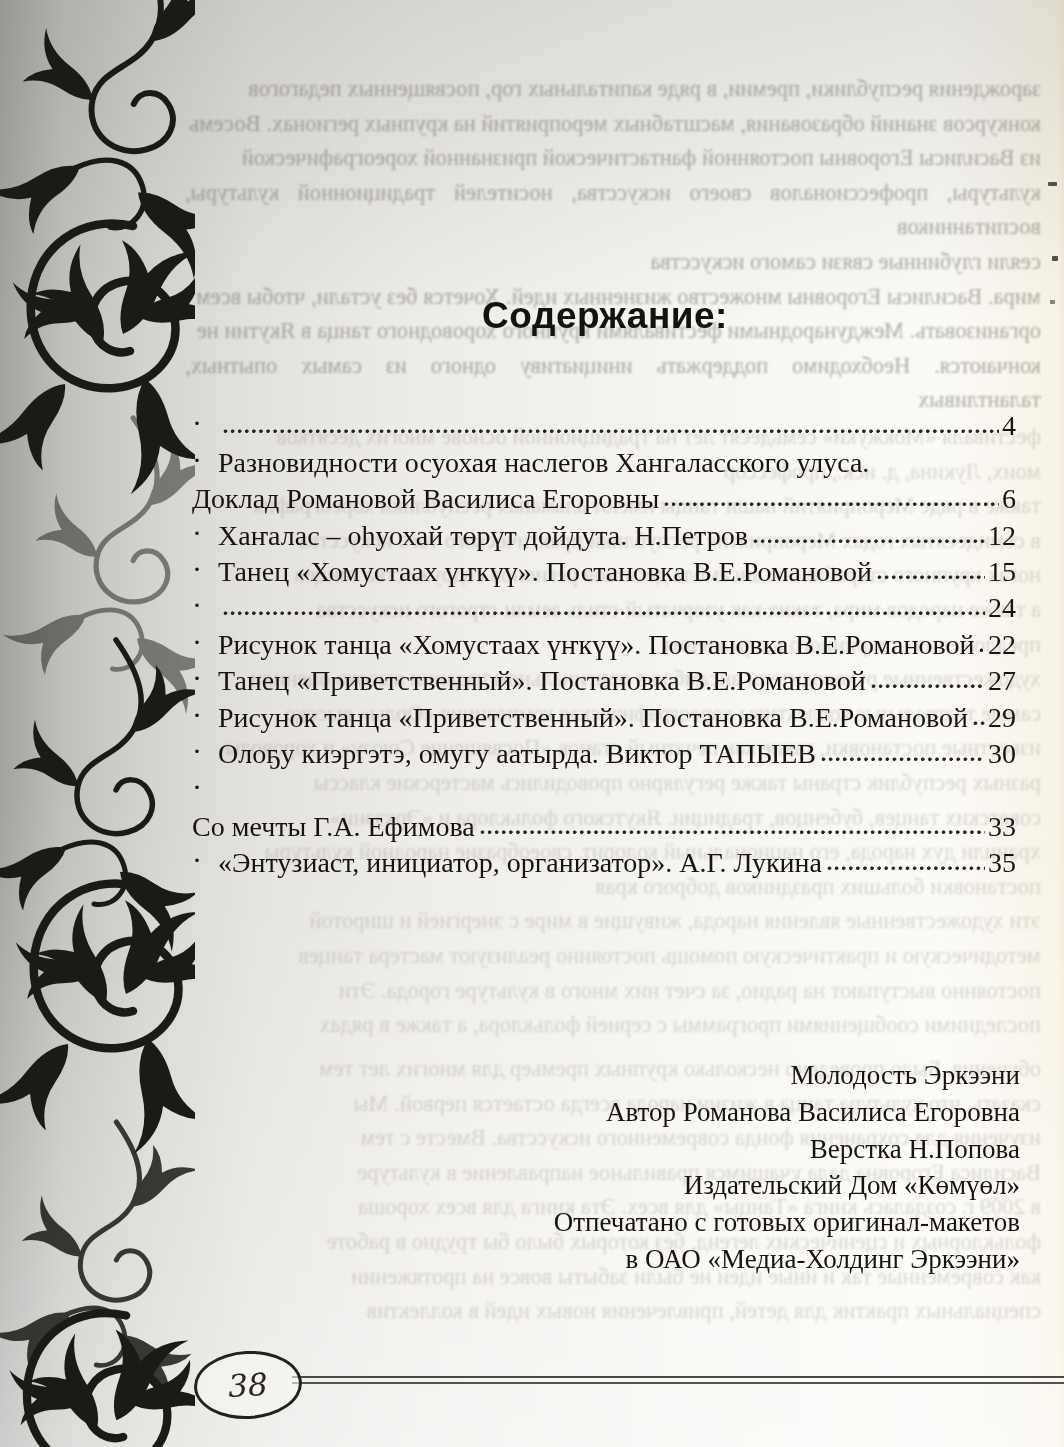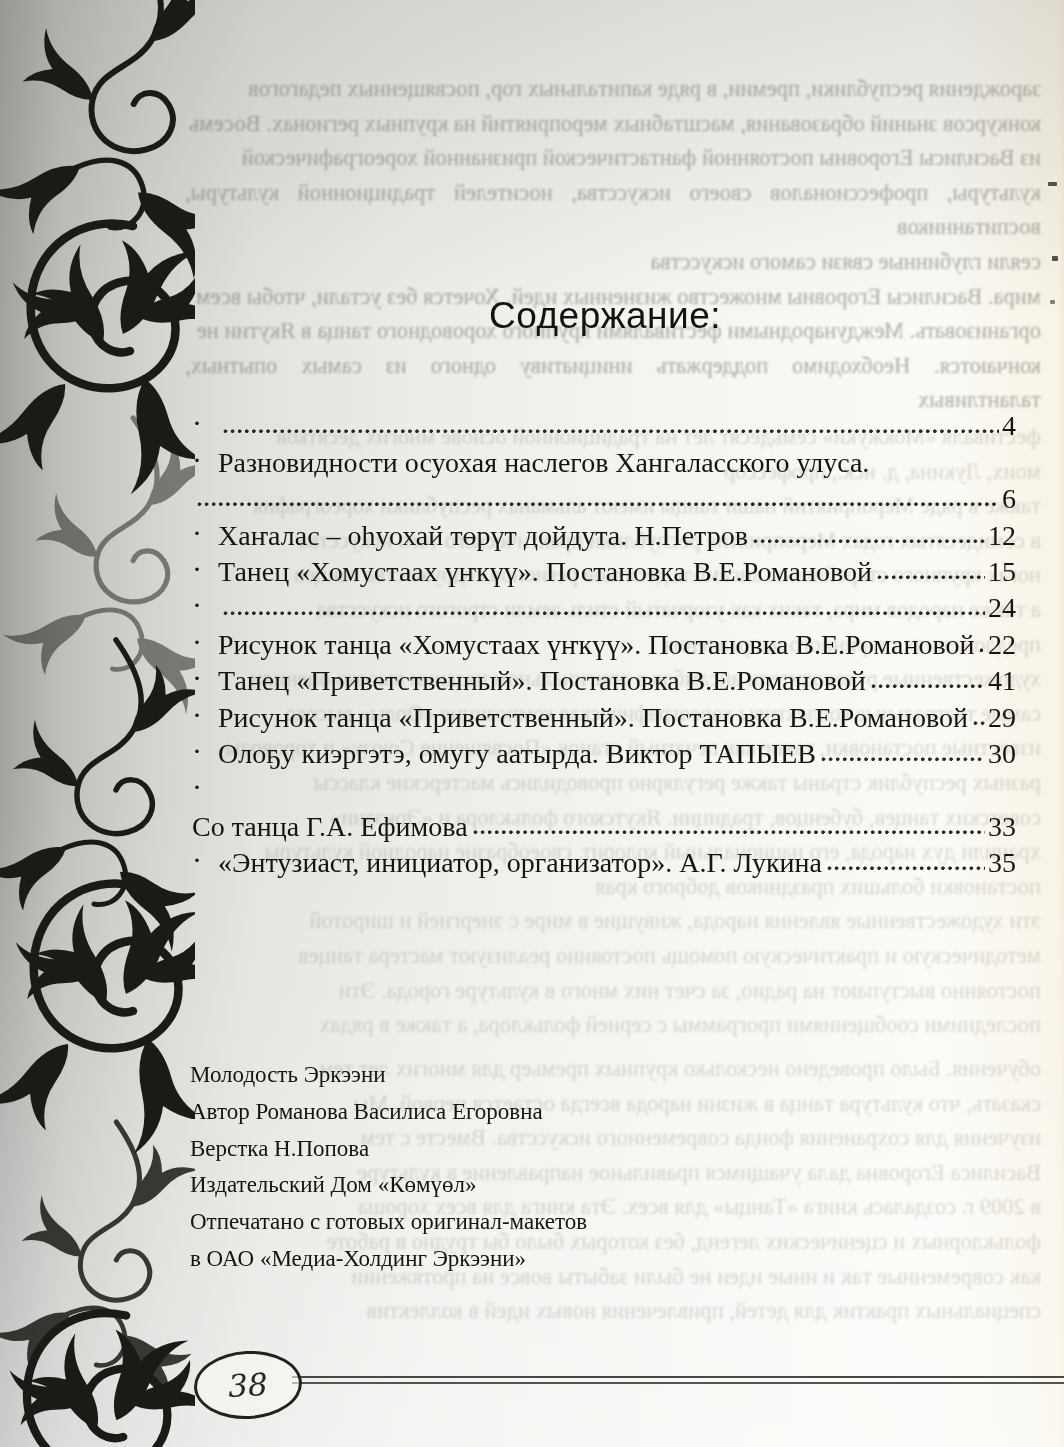--- a/index.html
+++ b/index.html
@@ -18,38 +18,38 @@
     font-family:"Liberation Serif","DejaVu Serif",serif;
     overflow:hidden;pointer-events:none;
   }
   .ghost-top{left:185px;top:72px;width:856px;font-size:22.5px;line-height:34.6px;color:#76746c;opacity:.58;height:352px;}
   .ghost-mid{left:185px;top:420px;width:856px;font-size:22.5px;line-height:34.6px;color:#97938a;opacity:.34;height:626px;}
   .ghost-bottom{left:185px;top:1052px;width:856px;font-size:22.5px;line-height:34.6px;color:#9d978c;opacity:.36;height:282px;}
   
   .title{
     position:absolute;left:190px;top:295px;width:830px;z-index:2;
     text-align:center;font-family:"Liberation Sans","DejaVu Sans",sans-serif;
-    font-weight:400;font-size:37px;letter-spacing:.5px;color:#14120e;
+    font-weight:700;font-size:37px;letter-spacing:.5px;color:#14120e;
   }
   
   .toc{position:absolute;left:192px;top:406px;width:824px;z-index:2;color:#171410;}
   .toc-row{display:flex;align-items:flex-end;height:36.4px;font-size:28px;}
   .toc-bullet{width:26px;flex:0 0 26px;font-size:30px;line-height:1;padding-bottom:4px;color:#171410;}
   .toc-row.flush{padding-left:0;}
   .toc-label{white-space:nowrap;}
   .toc-leader{
     flex:1 1 auto;align-self:flex-end;height:9px;margin:0 3px 6px 4px;
     background-image:radial-gradient(circle at 3.4px 4.2px,#27241e 1.55px,rgba(0,0,0,0) 2px);
     background-size:7.1px 9px;background-repeat:repeat-x;background-position:0 0;
   }
   .toc-page{white-space:nowrap;}
   
   .colophon{
     position:absolute;left:190px;top:1057px;width:830px;z-index:2;
-    text-align:left;font-size:23px;line-height:36.8px;color:#171410;
+    text-align:right;font-size:27px;line-height:36.8px;color:#171410;
   }
   
   .footer-rule{
     position:absolute;left:292px;right:0;top:1376px;height:4px;z-index:2;
     border-top:2px solid #4a4845;border-bottom:2px solid #55534f;
   }
   .pageno-badge{
     position:absolute;left:194px;top:1351px;width:102px;height:62px;z-index:3;
     border:3px solid #23211d;border-radius:50%;
     background:rgba(248,247,243,.6);
@@ -141,20 +141,21 @@
       <div class="toc-row">
         <span class="toc-bullet">·</span>
         <span class="toc-leader"></span>
         <span class="toc-page">4</span>
       </div>
       <div class="toc-row">
         <span class="toc-bullet">·</span>
         <span class="toc-label">Разновидности осуохая наслегов Хангаласского улуса.</span>
       </div>
       <div class="toc-row flush">
+        <span class="toc-label">Доклад Романовой Василиса Егоровны</span>
         <span class="toc-leader"></span>
         <span class="toc-page">6</span>
       </div>
       <div class="toc-row">
         <span class="toc-bullet">·</span>
         <span class="toc-label">Хаҥалас – оһуохай төрүт дойдута. Н.Петров</span>
         <span class="toc-leader"></span>
         <span class="toc-page">12</span>
       </div>
       <div class="toc-row">
@@ -171,39 +172,39 @@
       <div class="toc-row">
         <span class="toc-bullet">·</span>
         <span class="toc-label">Рисунок танца «Хомустаах үҥкүү». Постановка В.Е.Романовой</span>
         <span class="toc-leader"></span>
         <span class="toc-page">22</span>
       </div>
       <div class="toc-row">
         <span class="toc-bullet">·</span>
         <span class="toc-label">Танец «Приветственный». Постановка В.Е.Романовой</span>
         <span class="toc-leader"></span>
-        <span class="toc-page">41</span>
+        <span class="toc-page">27</span>
       </div>
       <div class="toc-row">
         <span class="toc-bullet">·</span>
         <span class="toc-label">Рисунок танца «Приветственный». Постановка В.Е.Романовой</span>
         <span class="toc-leader"></span>
         <span class="toc-page">29</span>
       </div>
       <div class="toc-row">
         <span class="toc-bullet">·</span>
         <span class="toc-label">Олоҕу киэргэтэ, омугу аатырда. Виктор ТАПЫЕВ</span>
         <span class="toc-leader"></span>
         <span class="toc-page">30</span>
       </div>
       <div class="toc-row">
         <span class="toc-bullet">·</span>
       </div>
       <div class="toc-row flush">
-        <span class="toc-label">Со танца Г.А. Ефимова</span>
+        <span class="toc-label">Со мечты Г.А. Ефимова</span>
         <span class="toc-leader"></span>
         <span class="toc-page">33</span>
       </div>
       <div class="toc-row">
         <span class="toc-bullet">·</span>
         <span class="toc-label">«Энтузиаст, инициатор, организатор». А.Г. Лукина</span>
         <span class="toc-leader"></span>
         <span class="toc-page">35</span>
       </div>
     </div>

